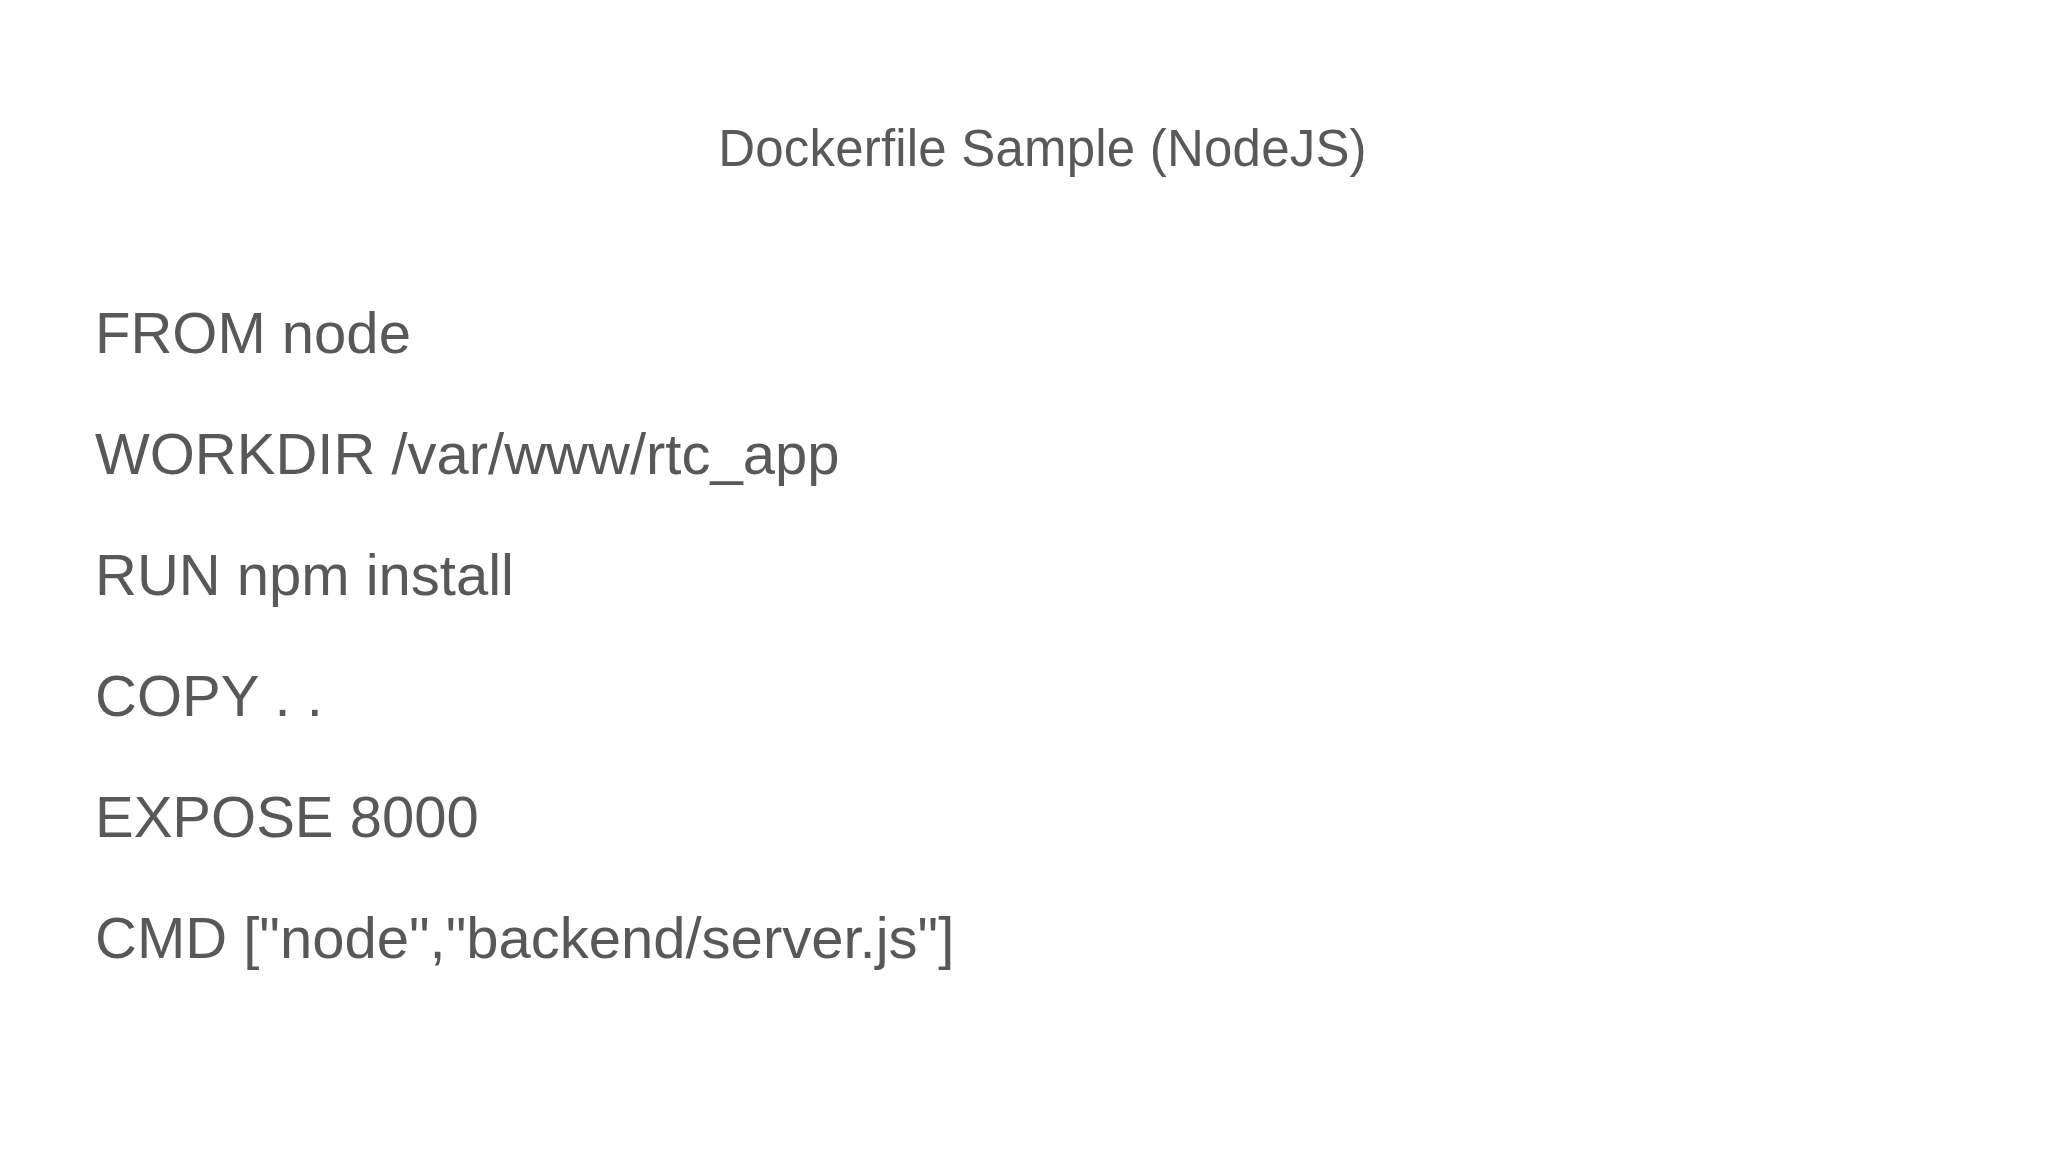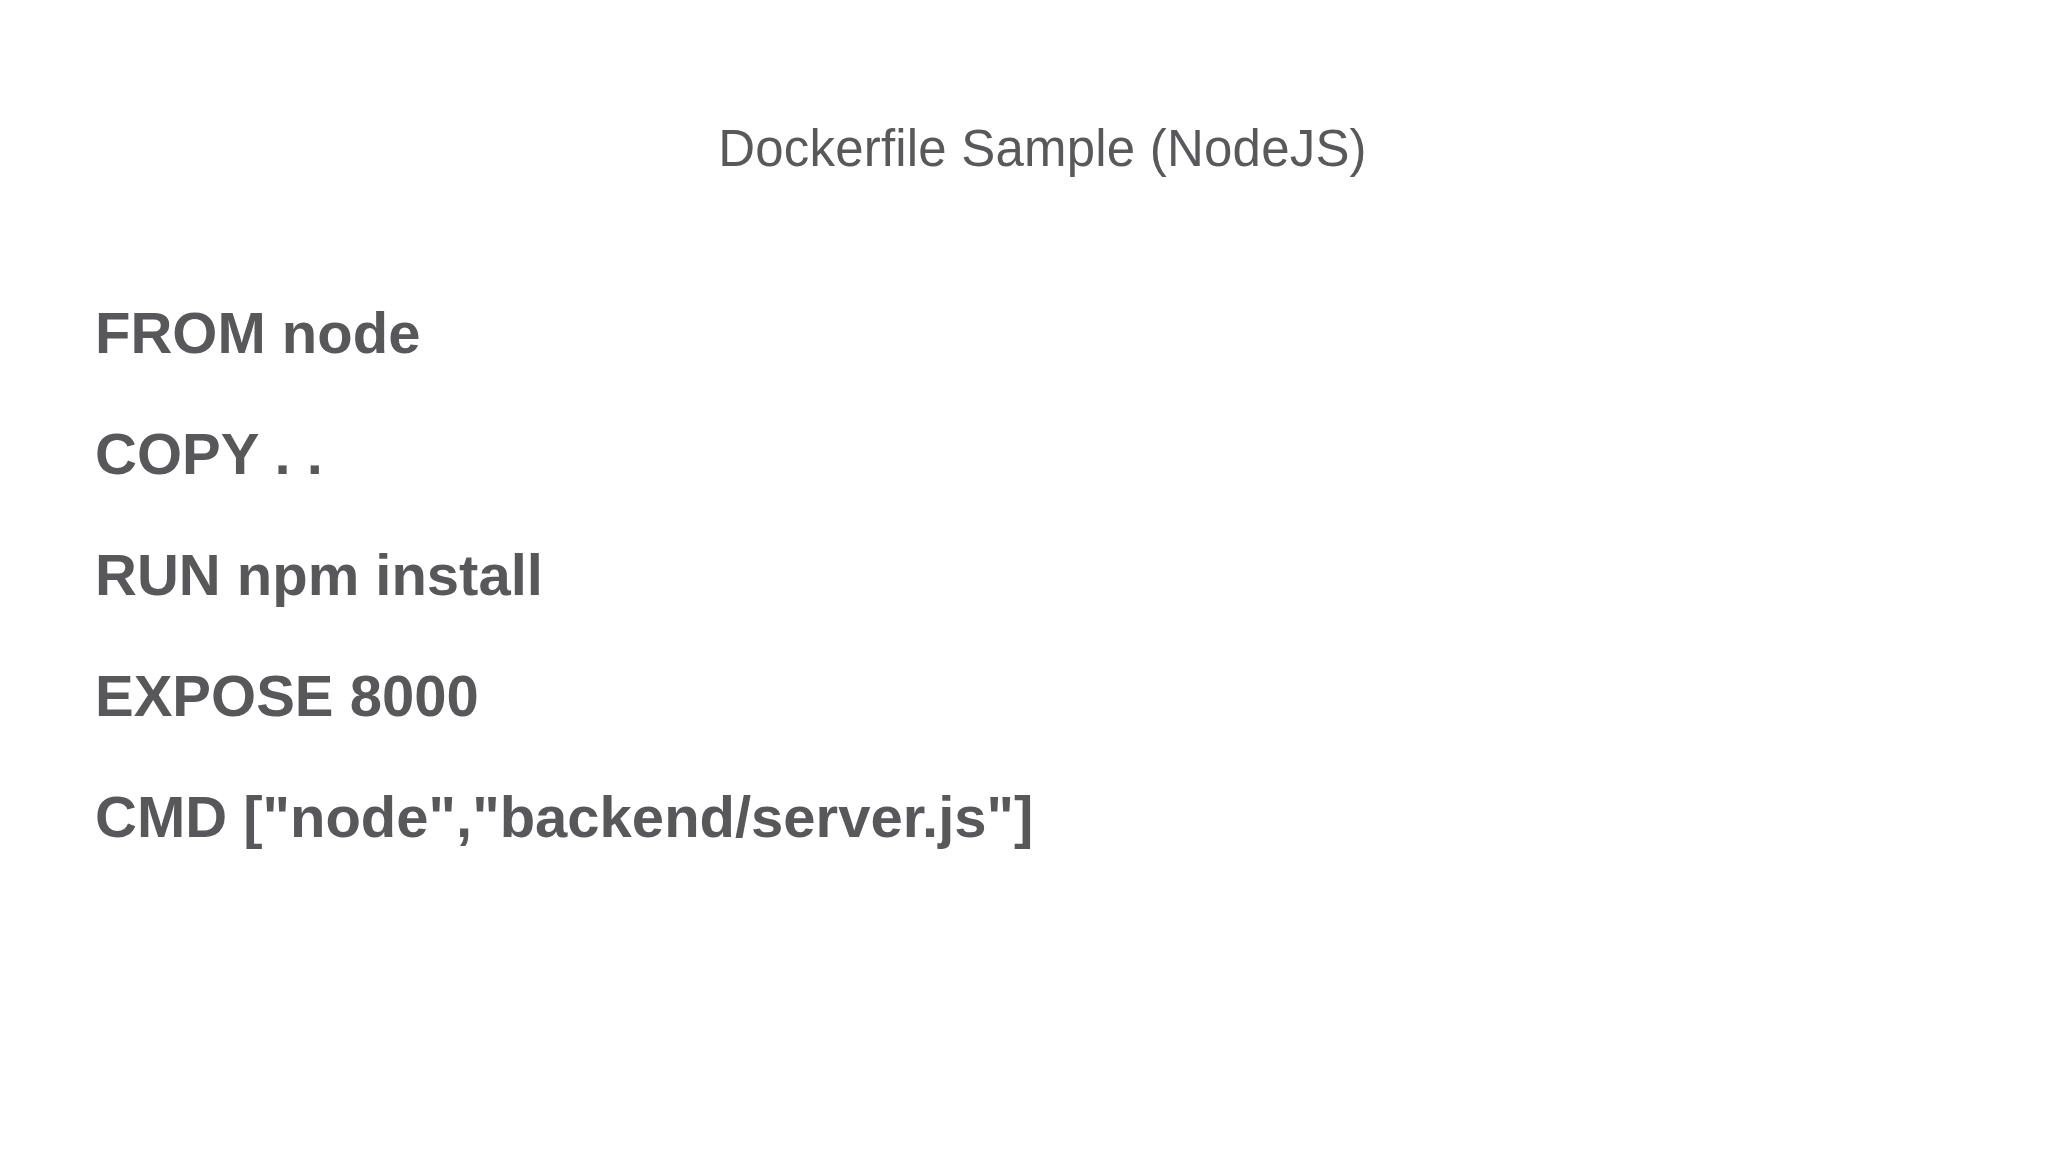--- a/index.html
+++ b/index.html
@@ -34,35 +34,36 @@
   }
   .code-block {
     position: absolute;
     left: 95px;
     top: 272px;
     width: 1800px;
   }
   .code-line {
     font-size: 58px;
     line-height: 121px;
-    font-weight: 700;
+    font-weight: 400;
     color: #59595b;
     color: #58585a;
     white-space: pre;
     letter-spacing: 0px;
   }
 </style>
 </head>
 <body>
 
 <div class="slide">
 
   <div class="slide-title">Dockerfile Sample (NodeJS)</div>
 
   <div class="code-block">
     <div class="code-line">FROM node</div>
+    <div class="code-line">WORKDIR /var/www/rtc_app</div>
+    <div class="code-line">RUN npm install</div>
     <div class="code-line">COPY . .</div>
-    <div class="code-line">RUN npm install</div>
     <div class="code-line">EXPOSE 8000</div>
     <div class="code-line">CMD ["node","backend/server.js"]</div>
   </div>
 
 </div>
 
 </body></html>

